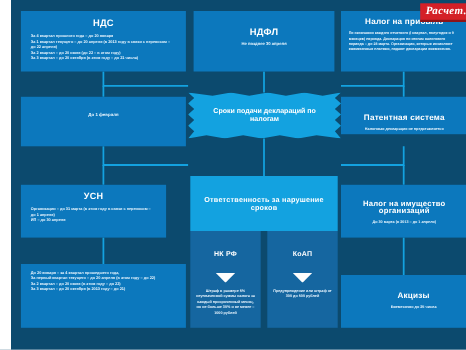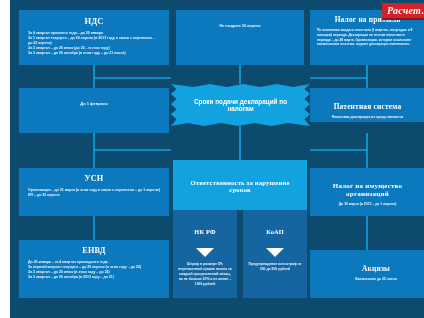--- a/index.html
+++ b/index.html
@@ -24,21 +24,20 @@
     box-sizing:border-box;
     z-index:2;
     overflow:hidden;
   }
   .card .ttl{
     display:block;
     text-align:center;
     font-weight:bold;
     color:#ffffff;
     letter-spacing:.2px;
-    font-family:Liberation Serif, serif;
   }
   .card .sub{
     display:block;
     color:#eaf6ff;
     line-height:1.45;
   }
   .c-center .sub{text-align:center;}
 
   
   #nds{left:9px;top:10px;width:150px;height:55px;padding:6px 9px 4px 9px;}
@@ -54,21 +53,21 @@
   #profit .sub{font-size:3.3px;text-align:left;font-weight:bold;}
 
   #transport{left:9px;top:88px;width:150px;height:45px;padding:13px 9px 0 9px;}
   #transport .ttl{font-size:8.2px;margin-bottom:5px;}
   #transport .sub{font-size:4px;text-align:center;font-weight:bold;}
 
   #patent{left:300px;top:88px;width:115px;height:34px;padding:14px 7px 0 7px;}
   #patent .ttl{font-size:7.4px;margin-bottom:4px;}
   #patent .sub{font-size:3.4px;text-align:center;font-weight:bold;}
 
-  #usn{left:9px;top:168px;width:150px;height:48px;padding:6px 9px 0 9px;}
+  #usn{left:9px;top:168px;width:132px;height:48px;padding:6px 9px 0 9px;}
   #usn .ttl{font-size:8.2px;margin-bottom:5px;}
   #usn .sub{font-size:3.5px;text-align:left;font-weight:bold;}
 
   #property{left:300px;top:168px;width:115px;height:48px;padding:14px 7px 0 7px;}
   #property .ttl{font-size:7px;margin-bottom:4px;}
   #property .sub{font-size:3.4px;text-align:center;font-weight:bold;}
 
   #envd{left:9px;top:240px;width:150px;height:58px;padding:6px 9px 0 9px;}
   #envd .ttl{font-size:8.2px;margin-bottom:5px;}
   #envd .sub{font-size:3.5px;text-align:left;font-weight:bold;}
@@ -168,20 +167,21 @@
   <div id="logo">
     <span>Расчет</span><span class="dot">.</span>
   </div>
 
   <div class="card c-left" id="nds">
     <span class="ttl">НДС</span>
     <span class="sub">За 4 квартал прошлого года – до 20 января<br>За 1 квартал текущего – до 20 апреля (в 2013 году в связи с переносом – до 22 апреля)<br>За 2 квартал – до 20 июля (до 22 – в этом году)<br>За 3 квартал – до 20 октября (в этом году – до 21 числа)</span>
   </div>
 
   <div class="card c-center" id="ndfl">
+    <span class="ttl">НДФЛ</span>
     <span class="sub">Не позднее 30 апреля</span>
   </div>
 
   <div class="card c-left" id="profit">
     <span class="ttl">Налог на прибыль</span>
     <span class="sub">По окончании каждого отчетного (I квартал, полугодие и 9 месяцев) периода. Декларация по итогам налогового периода – до 28 марта. Организации, которые исчисляют ежемесячные платежи, подают декларации ежемесячно.</span>
   </div>
 
   <div class="card c-center" id="transport">
     <span class="sub">До 1 февраля</span>
@@ -196,21 +196,20 @@
     <span class="ttl">УСН</span>
     <span class="sub">Организации – до 31 марта (в этом году в связи с переносом – до 1 апреля)<br>ИП – до 30 апреля</span>
   </div>
 
   <div class="card c-center" id="property">
     <span class="ttl">Налог на имущество организаций</span>
     <span class="sub">До 30 марта (в 2013 – до 1 апреля)</span>
   </div>
 
   <div class="card c-left" id="envd">
-    <span class="ttl">ЕНВД</span>
     <span class="sub">До 20 января – за 4 квартал прошедшего года,<br>За первый квартал текущего – до 20 апреля (в этом году – до 22)<br>За 2 квартал – до 20 июля (в этом году – до 22)<br>За 3 квартал – до 20 октября (в 2013 году – до 21)</span>
   </div>
 
   <div class="card c-center" id="excise">
     <span class="ttl">Акцизы</span>
     <span class="sub">Ежемесячно до 25 числа</span>
   </div>
 
   <div id="hub">
     <div class="burst"></div>

